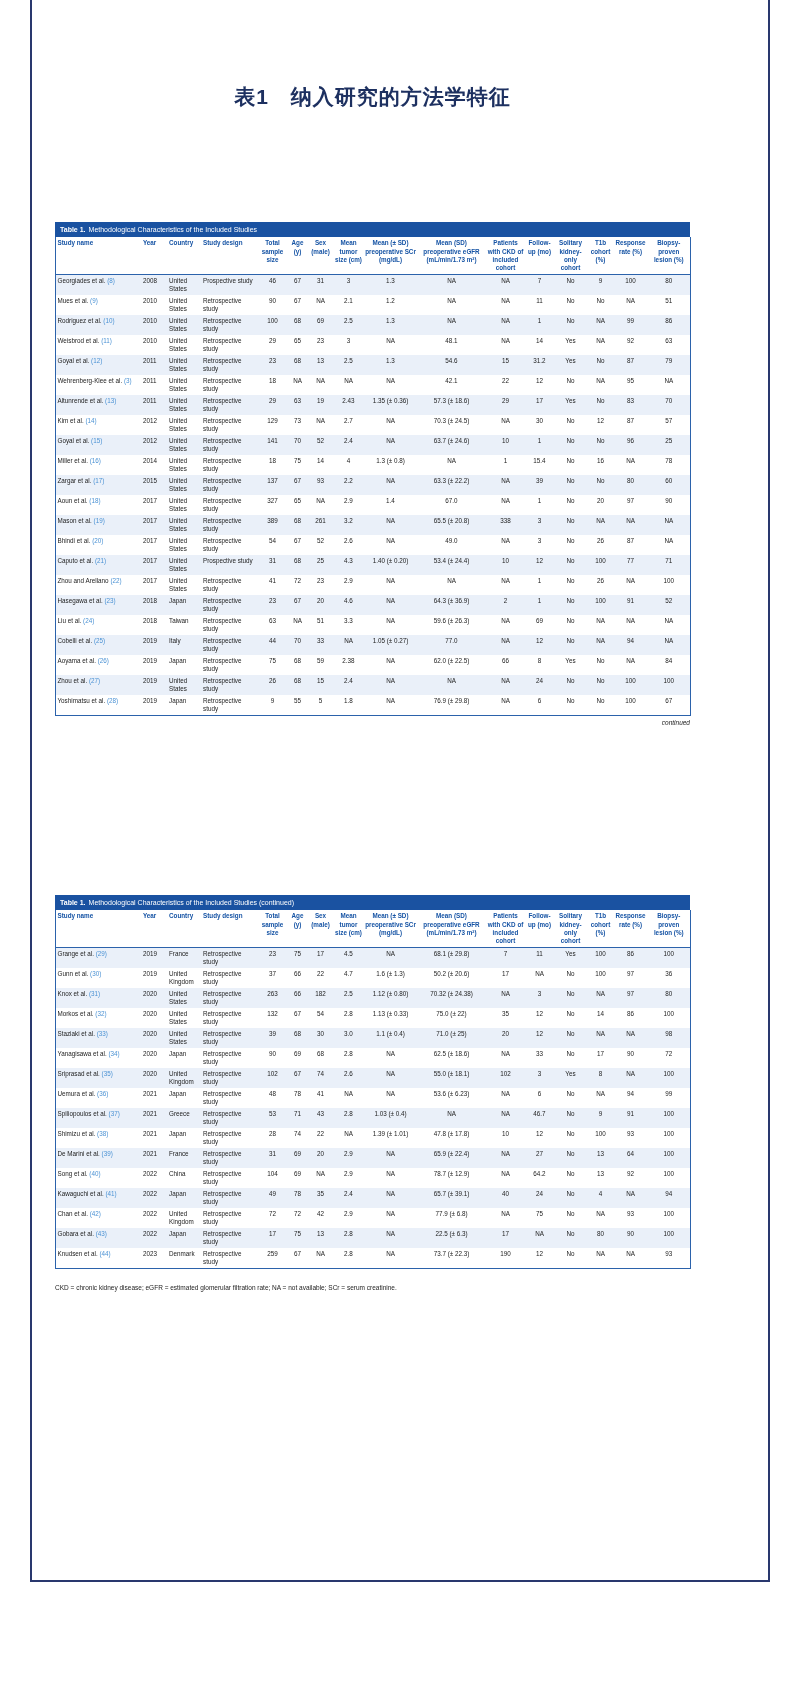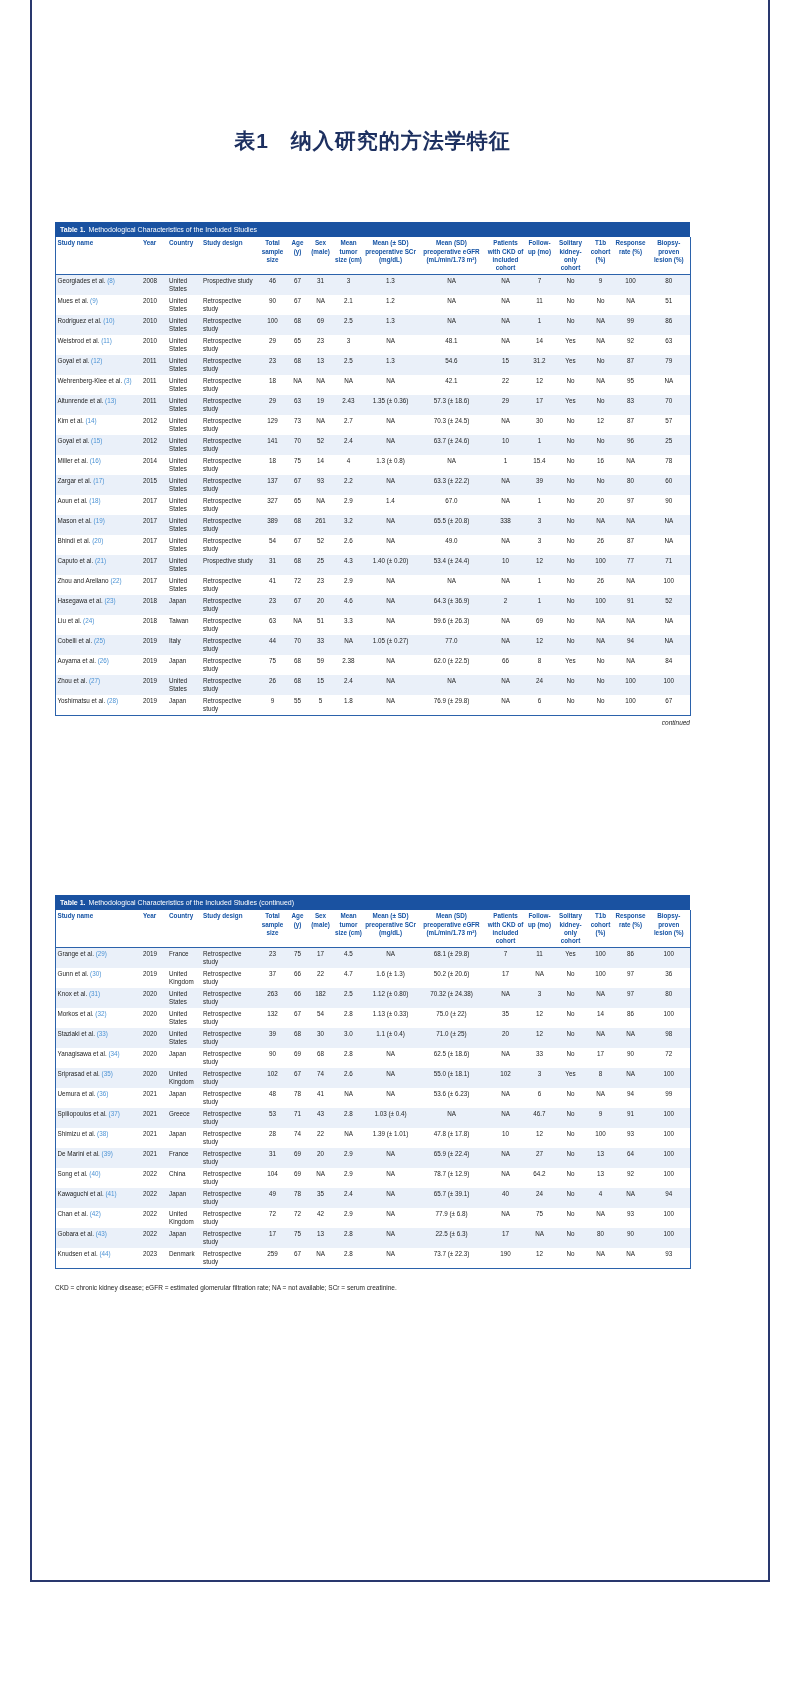--- a/index.html
+++ b/index.html
@@ -7,21 +7,21 @@
     width:800px;height:1704px;position:relative;background:#ffffff;
     font-family:"Liberation Sans", sans-serif;
     -webkit-font-smoothing:antialiased;
   }
   .frame{
     position:absolute;left:30px;top:-14px;width:740px;height:1596px;
     box-sizing:border-box;border:2px solid #29386e;pointer-events:none;
   }
   .doc-title{
     position:absolute;top:83px;left:55px;width:635px;text-align:center;
-    font-size:21px;font-weight:bold;color:#1d3060;letter-spacing:1px;margin-top:44px;
+    font-size:21px;font-weight:bold;color:#1d3060;letter-spacing:1px;
   }
   .twrap{position:absolute;left:55px;width:635px;}
   #t1{top:222px;}
   #t2{top:895px;}
   .tbar{
     background:#1a52a1;color:#ffffff;font-size:7px;line-height:1.2;
     padding:2.5px 4px;border:1px solid #1a52a1;
   }
   .tbar .b{font-weight:bold;margin-right:3px;}
   table{

